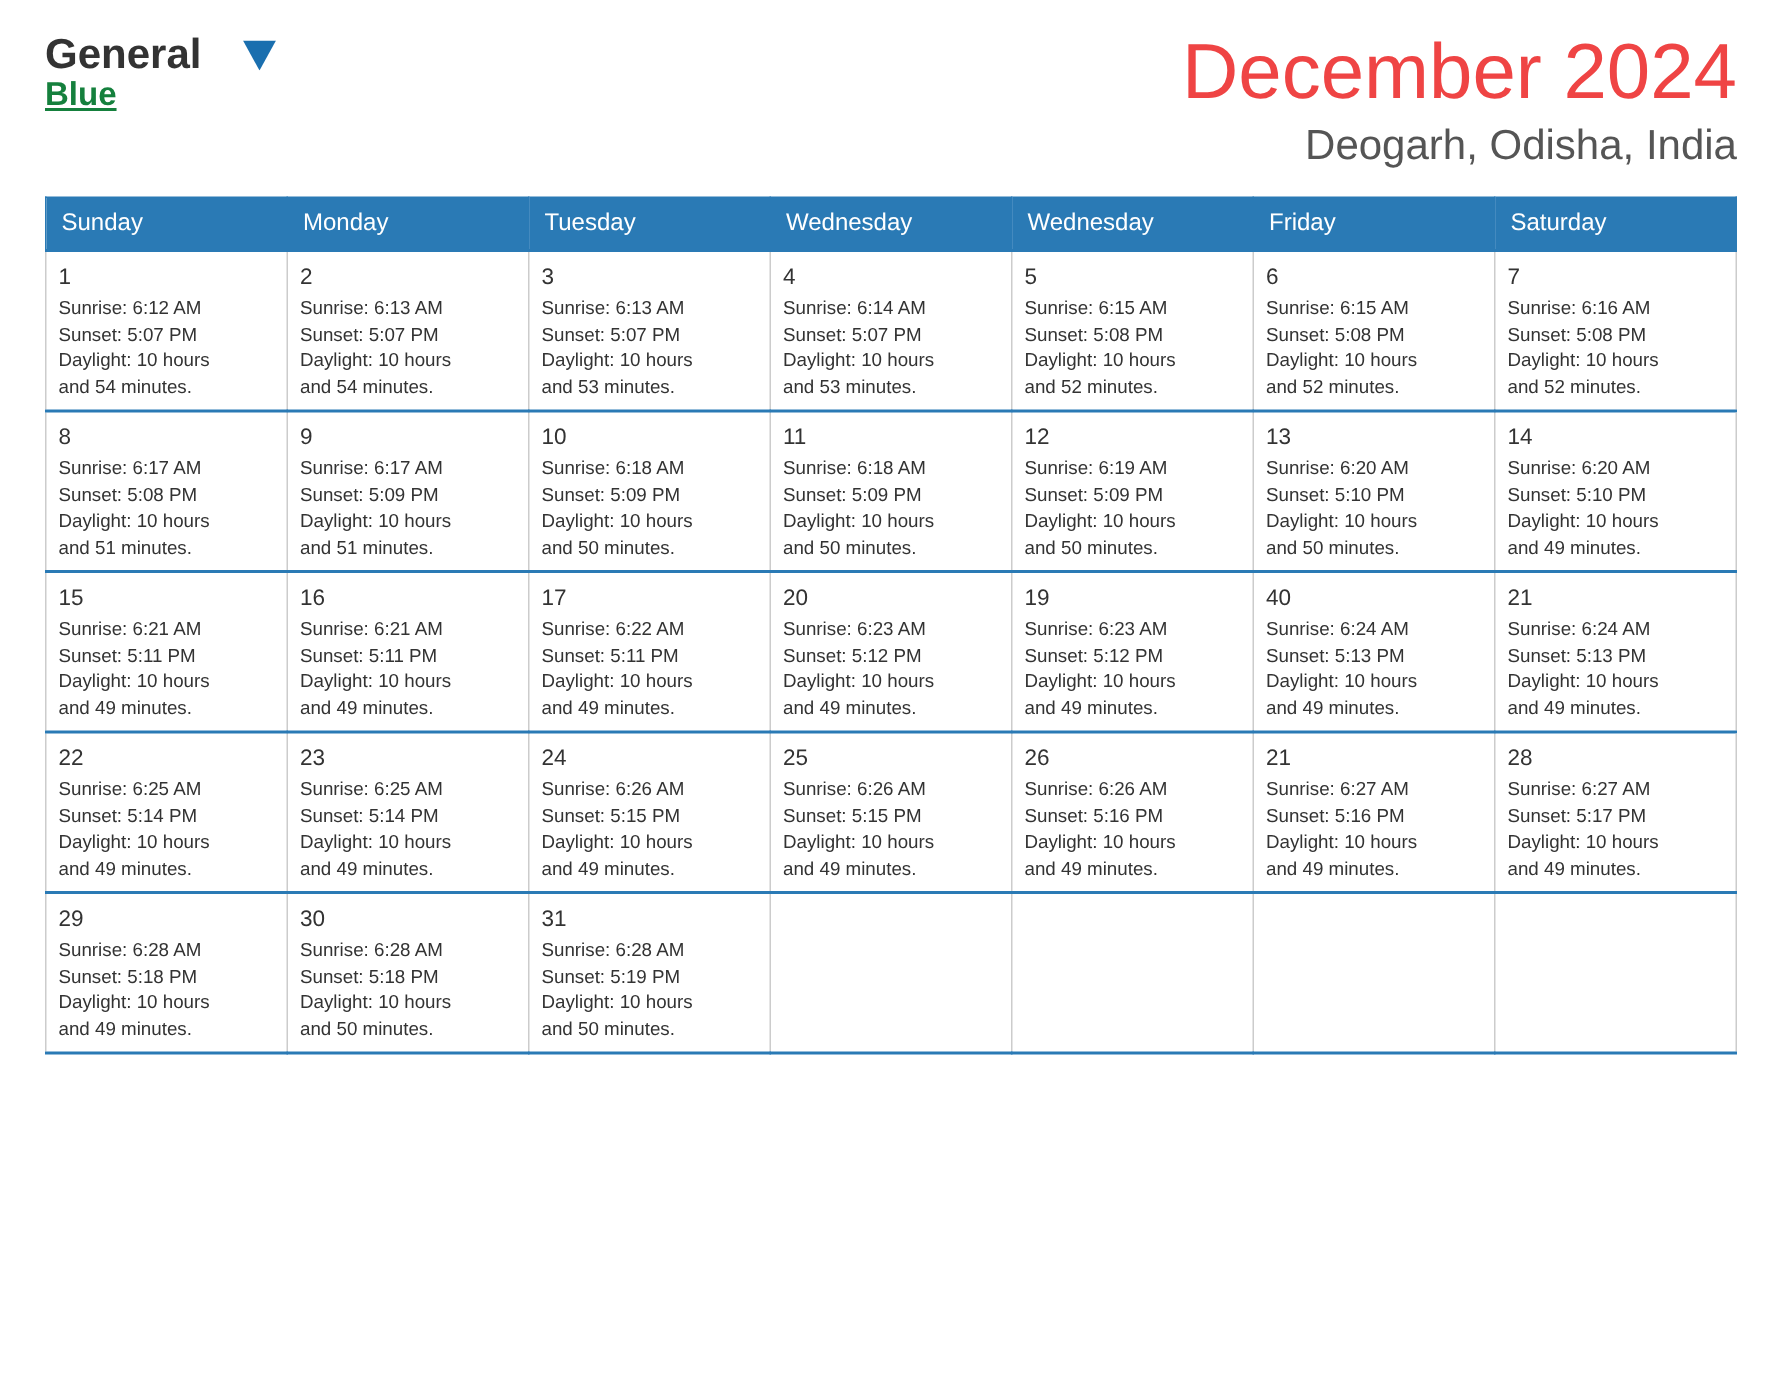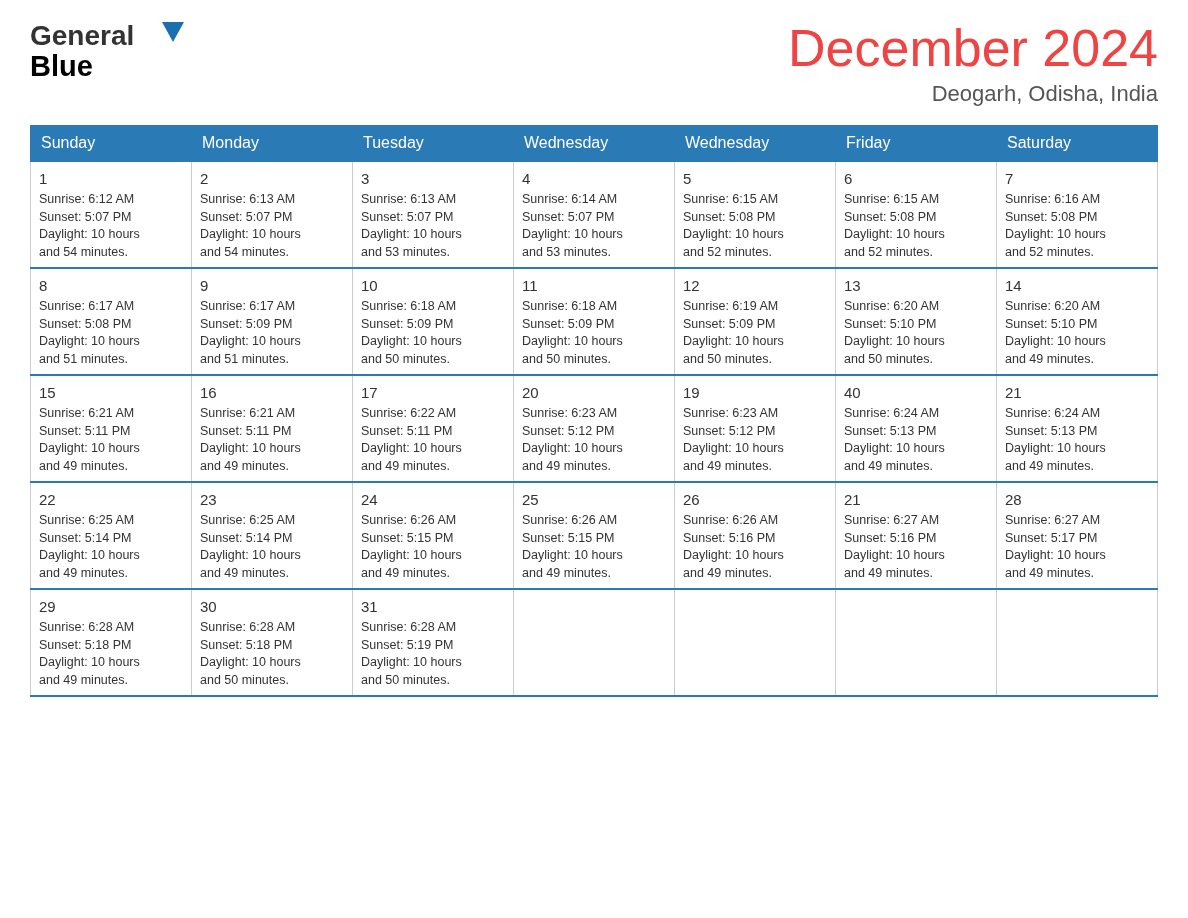--- a/index.html
+++ b/index.html
@@ -19,21 +19,21 @@
     .title-block {
       text-align: right;
     }
     .month-title {
       font-size: 52px;
       font-weight: normal;
       color: #ef4444;
       line-height: 1.1;
     }
     .location-title {
-      font-size: 22px;
+      font-size: 28px;
       color: #555;
       margin-top: 4px;
     }
     .calendar-table {
       width: 100%;
       border-collapse: collapse;
       border: 1px solid #2a7ab5;
     }
     .calendar-table th {
       background-color: #2a7ab5;
@@ -67,29 +67,30 @@
     .empty-cell {
       background: #fff;
     }
     
     .logo-svg {
       display: flex;
       flex-direction: column;
     }
     .logo-top-row {
       display: flex;
-      align-items: flex-start;
+      align-items: center;
       gap: 26px;
     }
     .logo-bottom-row {
-      color: #000000;
-      font-size: 29px;
+      color: #15803d;
+      font-size: 22px;
       font-weight: bold;
       line-height: 1;
       margin-top: 0px;
+      text-decoration: underline;
     }
   </style>
 </head>
 <body>
 
 <div class="header">
   <div class="logo-svg">
     <div class="logo-top-row">
       <span style="font-size:28px; font-weight:bold; color:#333;">General</span>
       <svg width="22" height="20" viewBox="0 0 22 20" style="margin-left:2px; margin-top:2px;">

